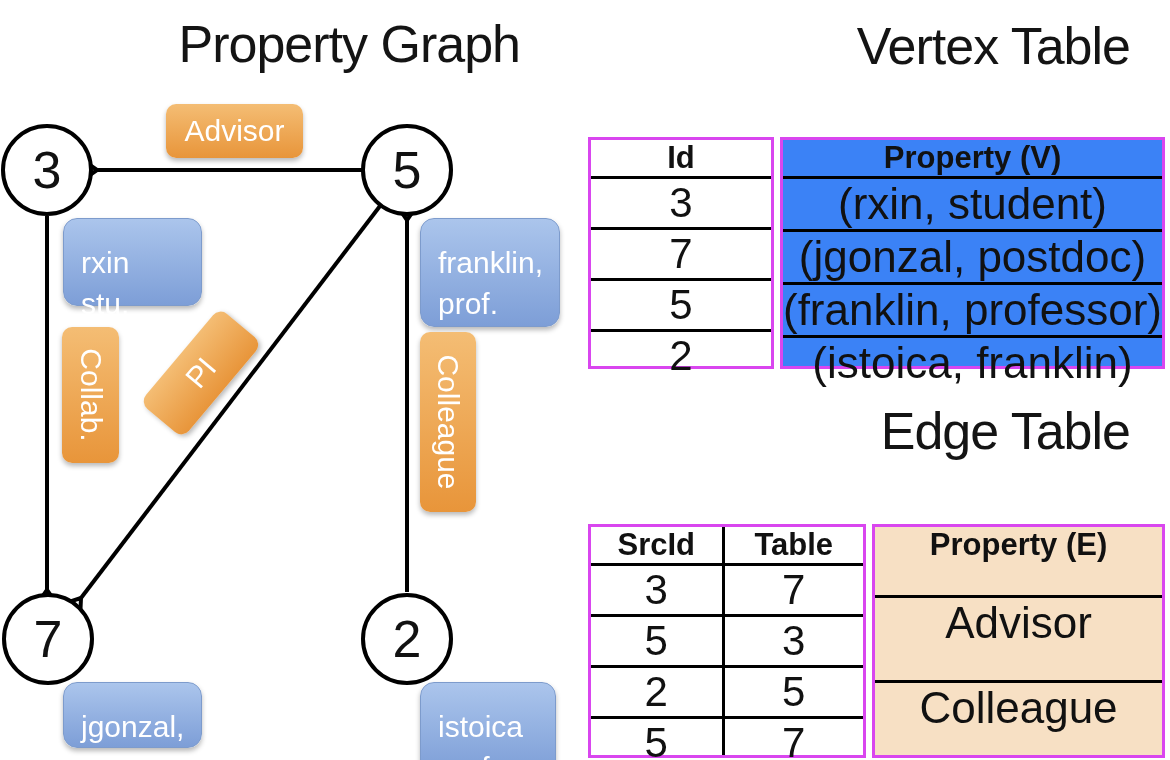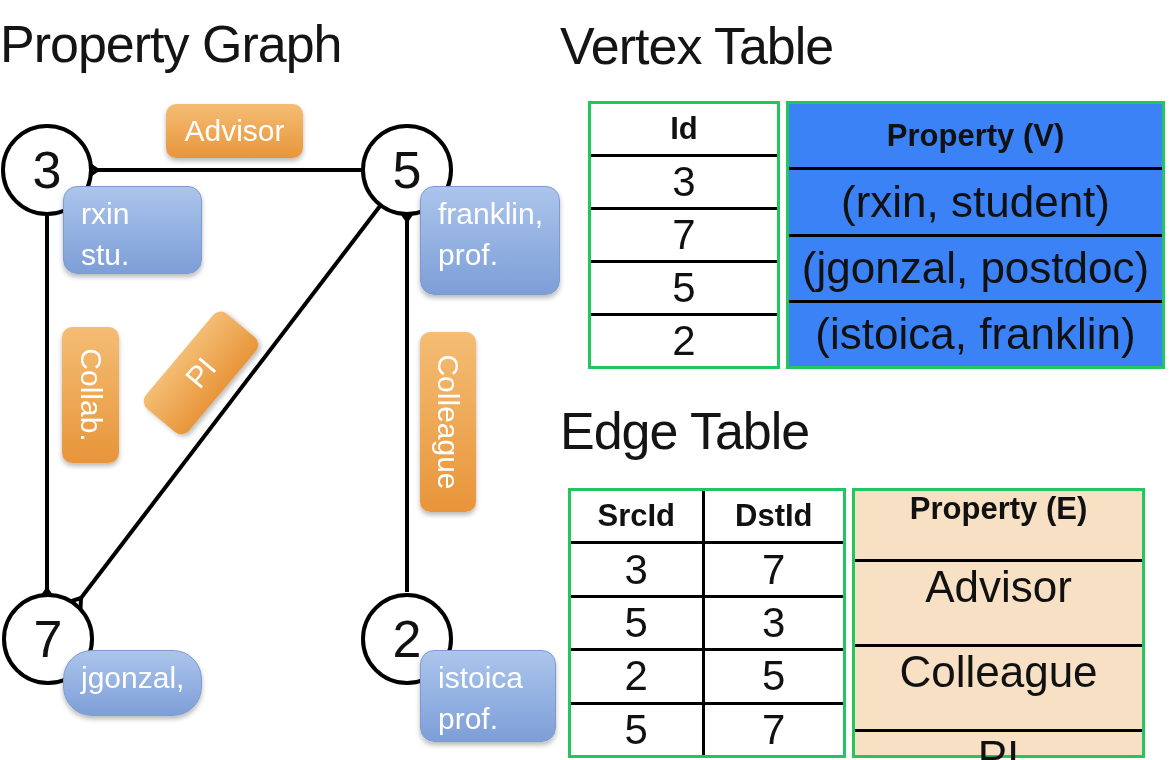--- a/index.html
+++ b/index.html
@@ -1,21 +1,21 @@
 <!DOCTYPE html>
 <html><head>
 <meta charset="utf-8">
 <style>
   html,body{margin:0;padding:0;background:#fff;}
   #canvas{
     position:relative;width:1170px;height:760px;overflow:hidden;background:#ffffff;
     font-family:"Liberation Sans",sans-serif;color:#111;
   }
   .title{
-    position:absolute;text-align:left;font-size:52px;letter-spacing:-1px;
+    position:absolute;text-align:right;font-size:52px;letter-spacing:-1px;
     color:#141414;font-weight:400;white-space:nowrap;
   }
   #pg-title{left:0;top:14px;width:520px;}
   #vt-title{left:560px;top:16px;width:570px;}
   #et-title{left:560px;top:401px;width:570px;}
 
   
   #edge-svg{position:absolute;left:0;top:0;width:585px;height:760px;}
   .node{
     position:absolute;width:92px;height:92px;box-sizing:border-box;
@@ -25,46 +25,47 @@
   }
   #node-3{left:1px;top:124px;}
   #node-5{left:361px;top:124px;}
   #node-7{left:2px;top:593px;}
   #node-2{left:361px;top:593px;}
 
   .vprop{
     position:absolute;box-sizing:border-box;border-radius:14px;
     background:linear-gradient(180deg,#abc5ec 0%,#7d9ed7 100%);
     border:1px solid #7d9bcc;box-shadow:0 3px 5px rgba(0,0,0,0.28);
-    color:#fff;font-size:30px;line-height:1.35;padding:7px 6px 0 17px;
+    color:#fff;font-size:30px;line-height:1.35;padding:24px 6px 0 17px;margin-top:32px;
   }
   #vprop-rxin{left:63px;top:186px;width:139px;height:88px;}
   #vprop-franklin{left:420px;top:186px;width:140px;height:109px;}
-  #vprop-jgonzal{left:63px;top:650px;width:139px;height:66px;border-radius:29px;}
+  #vprop-jgonzal{left:63px;top:650px;width:139px;height:66px;}
   #vprop-istoica{left:420px;top:650px;width:136px;height:92px;}
 
   .eprop{
     position:absolute;box-sizing:border-box;border-radius:10px;
     background:linear-gradient(180deg,#f4bd74 0%,#e8953a 100%);
     box-shadow:0 3px 5px rgba(0,0,0,0.28);
     color:#fff;font-size:30px;display:flex;align-items:center;justify-content:center;
   }
   #eprop-advisor{left:166px;top:104px;width:137px;height:54px;}
   #eprop-collab{left:62px;top:327px;width:57px;height:136px;}
   #eprop-colleague{left:420px;top:332px;width:56px;height:180px;}
   #eprop-pi{left:139px;top:345px;width:124px;height:56px;transform:rotate(-50deg);}
   .vtext{transform:rotate(90deg);white-space:nowrap;}
 
   
   .tbl{position:absolute;display:flex;}
   #vertex-table{left:588px;top:101px;width:577px;height:268px;}
-  #edge-table{left:568px;top:488px;width:577px;height:270px;}
+  #edge-table{left:588px;top:488px;width:577px;height:270px;}
   .col-block{
-    box-sizing:border-box;border:3px solid #22c55e;display:flex;flex-direction:column;
+    box-sizing:border-box;border:3px solid #d946ef;display:flex;flex-direction:column;
     background:#fff;
+    margin-top:36px;
   }
   #vt-id-block{width:192px;margin-right:6px;}
   #vt-prop-block{flex:1;background:#3b82f6;}
   #et-ids-block{width:278px;margin-right:6px;flex-direction:row;display:flex;}
   #et-prop-block{flex:1;background:#f7e0c4;gap:32px;}
   .sub-col{display:flex;flex-direction:column;box-sizing:border-box;}
   #et-src-col{width:48%;}
   #et-dst-col{width:52%;border-left:3px solid #000;}
   .trow{
     flex:1;display:flex;align-items:center;justify-content:center;
@@ -142,35 +143,36 @@
       <div class="trow thead">Id</div>
       <div class="trow num">3</div>
       <div class="trow num">7</div>
       <div class="trow num">5</div>
       <div class="trow num">2</div>
     </div>
     <div class="col-block" id="vt-prop-block">
       <div class="trow thead">Property (V)</div>
       <div class="trow">(rxin, student)</div>
       <div class="trow">(jgonzal, postdoc)</div>
+      <div class="trow">(franklin, professor)</div>
       <div class="trow">(istoica, franklin)</div>
     </div>
   </div>
 
   <div class="tbl" id="edge-table">
     <div class="col-block" id="et-ids-block">
       <div class="sub-col" id="et-src-col">
         <div class="trow thead">SrcId</div>
         <div class="trow num">3</div>
         <div class="trow num">5</div>
         <div class="trow num">2</div>
         <div class="trow num">5</div>
       </div>
       <div class="sub-col" id="et-dst-col">
-        <div class="trow thead">DstId</div>
+        <div class="trow thead">Table</div>
         <div class="trow num">7</div>
         <div class="trow num">3</div>
         <div class="trow num">5</div>
         <div class="trow num">7</div>
       </div>
     </div>
     <div class="col-block" id="et-prop-block">
       <div class="trow thead">Property (E)</div>
       <div class="trow">Advisor</div>
       <div class="trow">Colleague</div>

